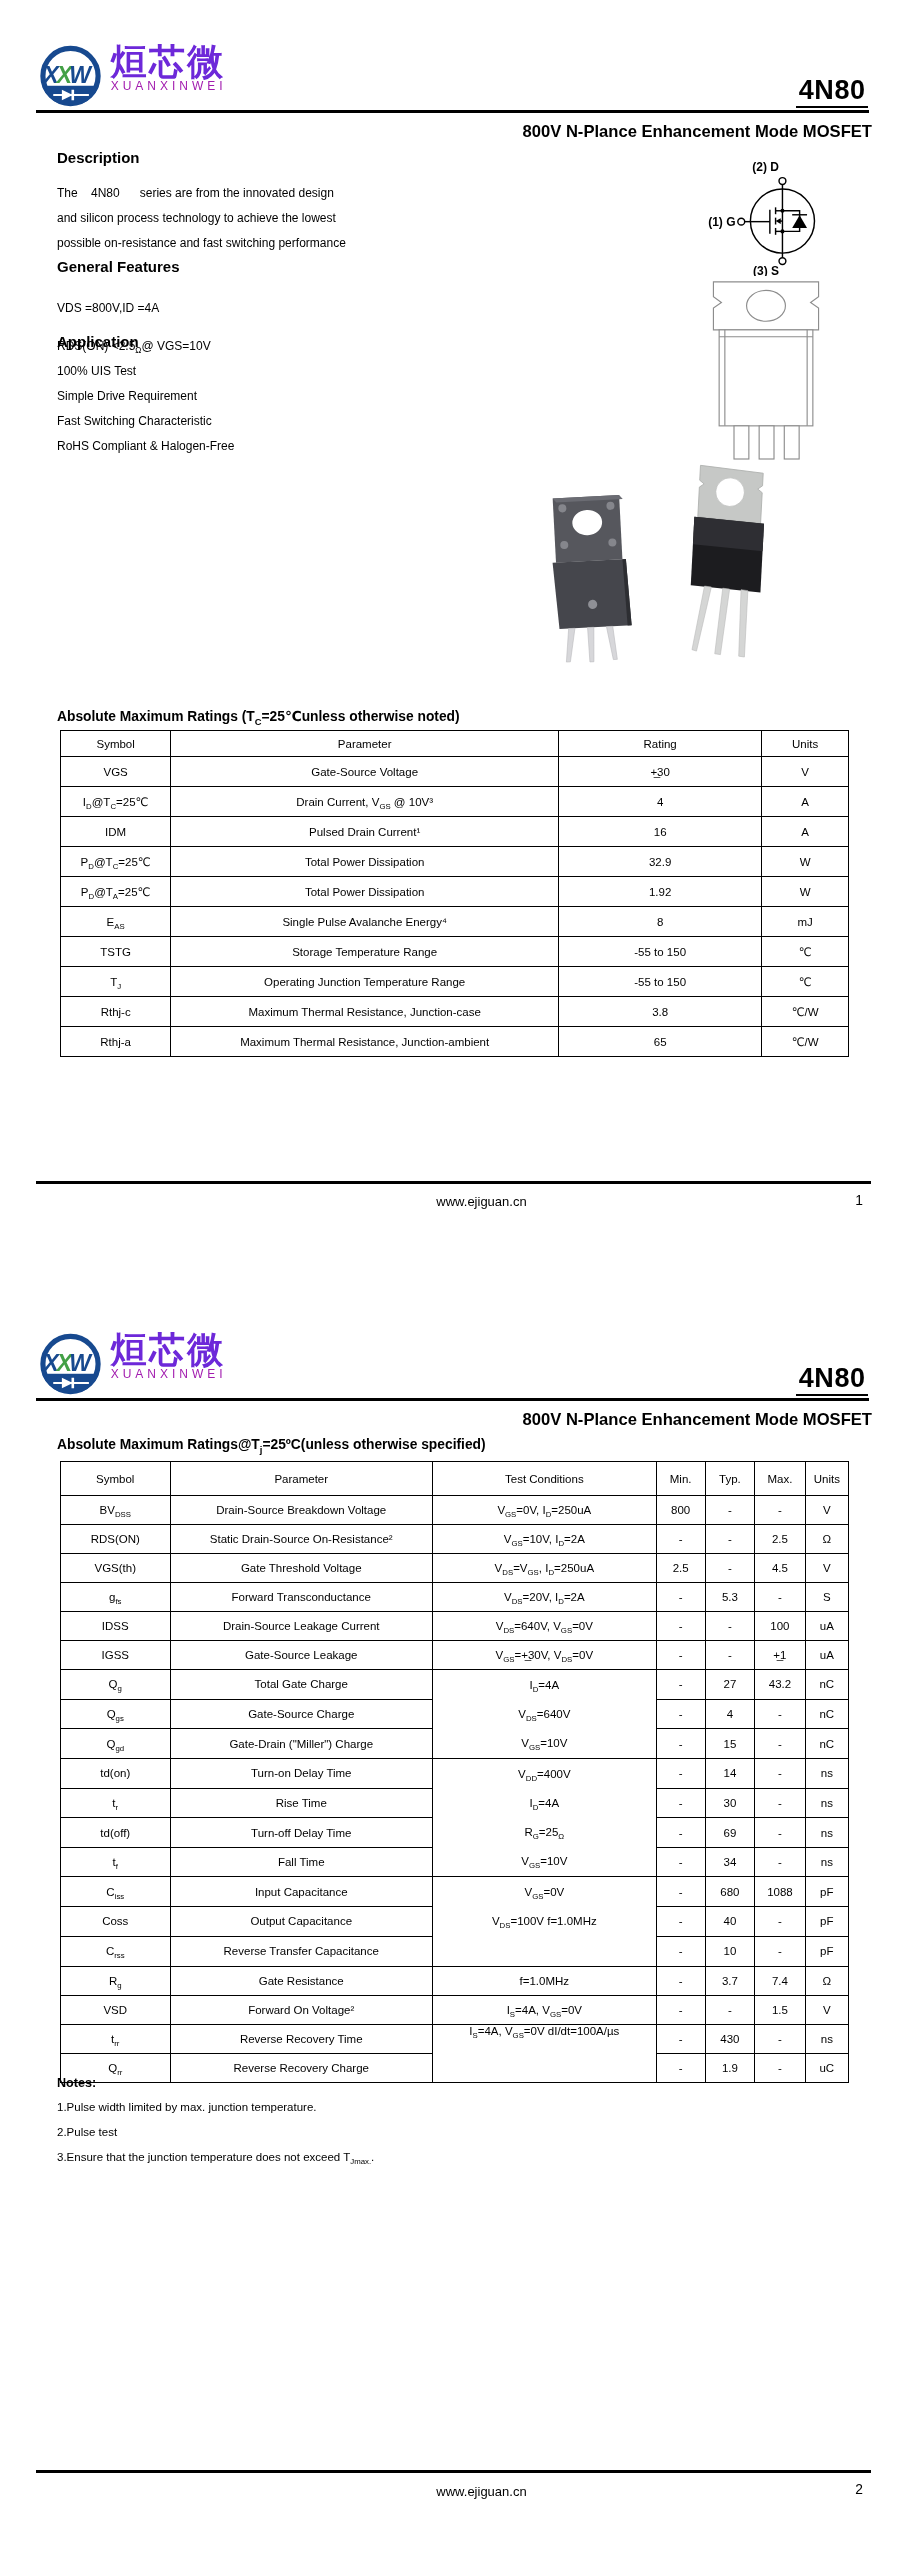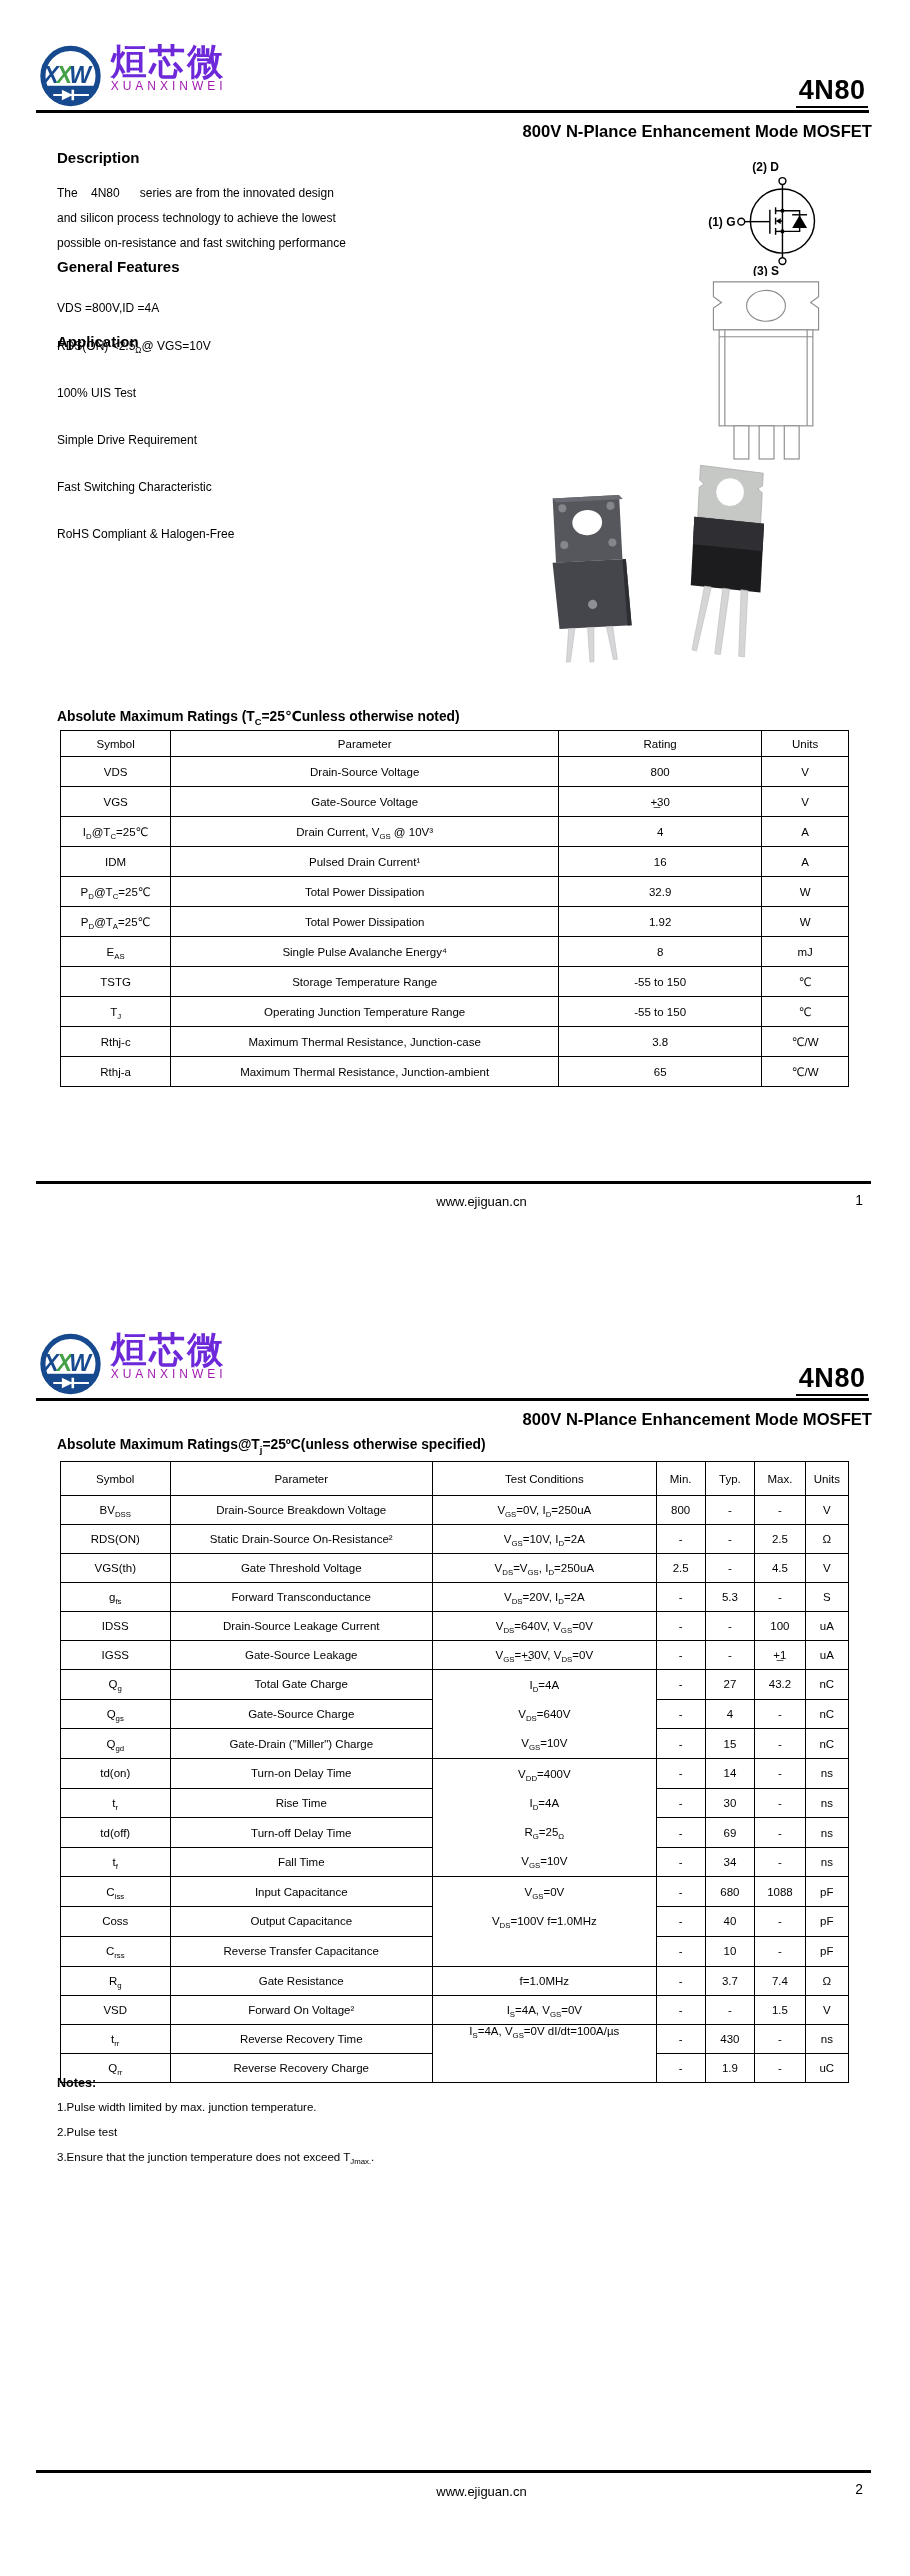--- a/index.html
+++ b/index.html
@@ -13,21 +13,21 @@
   .logo-cn{font-size:36px;font-weight:bold;letter-spacing:2.3px;line-height:1.1;color:#6d28d9;}
   .logo-en{font-size:12px;letter-spacing:4px;color:#a21caf;margin-top:-2.3px;}
   .part-no{font-size:27px;font-weight:bold;letter-spacing:0.6px;line-height:1;
            border-bottom:2.9px solid #000;padding:0 2.3px 1.7px 2.3px;}
   .rule{height:2.9px;background:#000;}
   .subtitle{font-size:16.6px;font-weight:bold;}
 
   .sec-h{font-size:15px;font-weight:bold;}
   .body-lines div{font-size:12px;line-height:25px;white-space:pre;}
   .feat-lines div{line-height:26px;margin-top:12px;}
-  .app-lines div{line-height:25px;margin-top:22px;}
+  .app-lines div{line-height:25px;}
   .tbl-h{font-size:13.8px;font-weight:bold;}
 
   
   table.ds{border-collapse:collapse;table-layout:fixed;width:789px;background:#fff;}
   table.ds th,table.ds td{border:1.1px solid #000;border-top:1.7px solid #000;border-bottom:1.7px solid #000;
       text-align:center;vertical-align:middle;font-size:11.5px;font-weight:normal;
       padding:0.6px 2.3px;overflow:hidden;}
   table.ds{border:1.7px solid #000;}
   #t1 thead tr{height:26px;} #t1 tbody tr{height:30px;}
   #t2 thead tr{height:34px;} #t2 tbody tr{height:29px;}
@@ -191,26 +191,20 @@
         <thead>
           <tr>
             <th>Symbol</th>
             <th>Parameter</th>
             <th>Rating</th>
             <th>Units</th>
           </tr>
         </thead>
         <tbody>
           <tr>
-            <td>VDS</td>
-            <td>Drain-Source Voltage</td>
-            <td>800</td>
-            <td>V</td>
-          </tr>
-          <tr>
             <td>VGS</td>
             <td>Gate-Source Voltage</td>
             <td>+̲30</td>
             <td>V</td>
           </tr>
           <tr>
             <td>I<sub>D</sub>@T<sub>C</sub>=25℃</td>
             <td>Drain Current, V<sub>GS</sub> @ 10V³</td>
             <td>4</td>
             <td>A</td>

